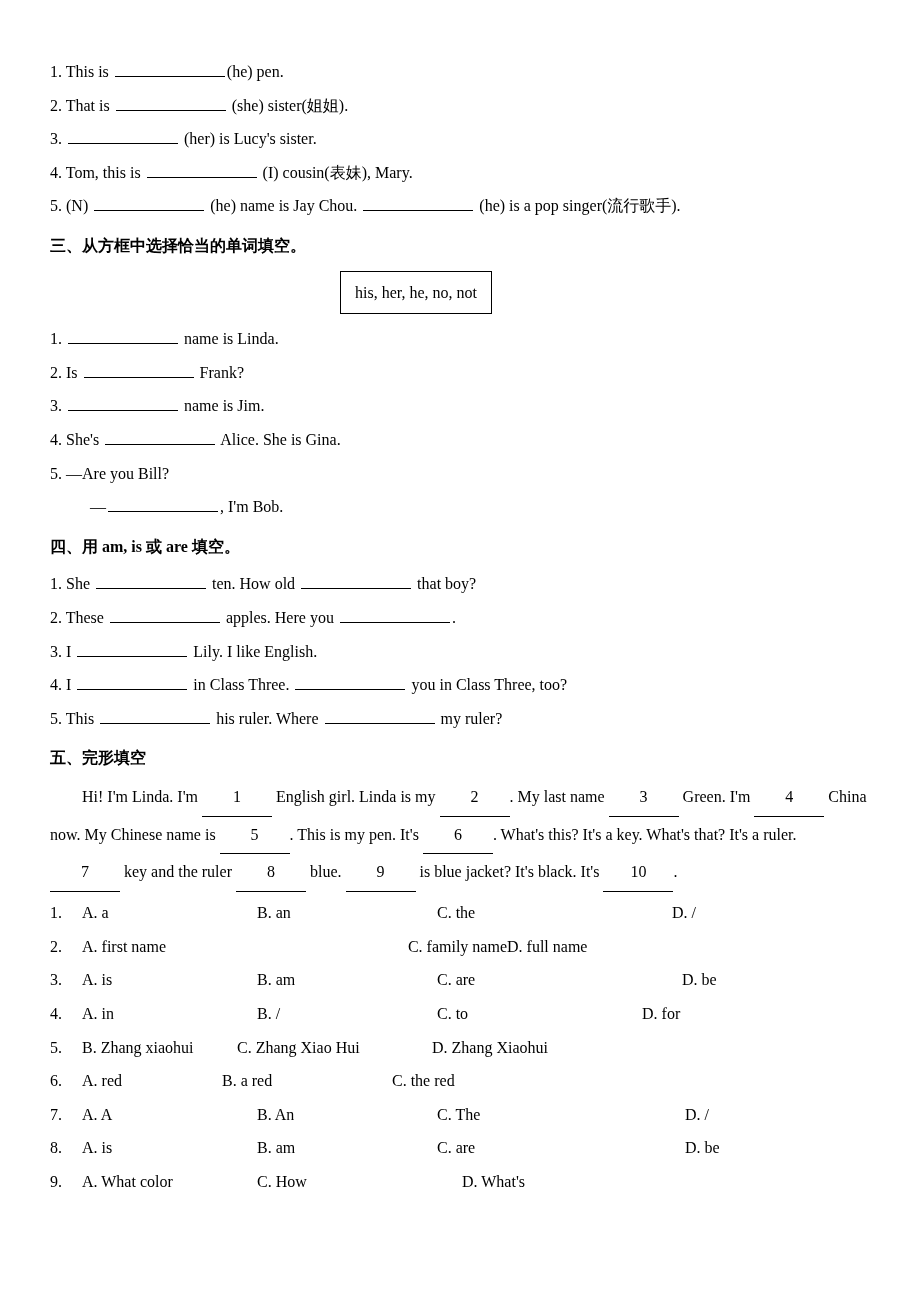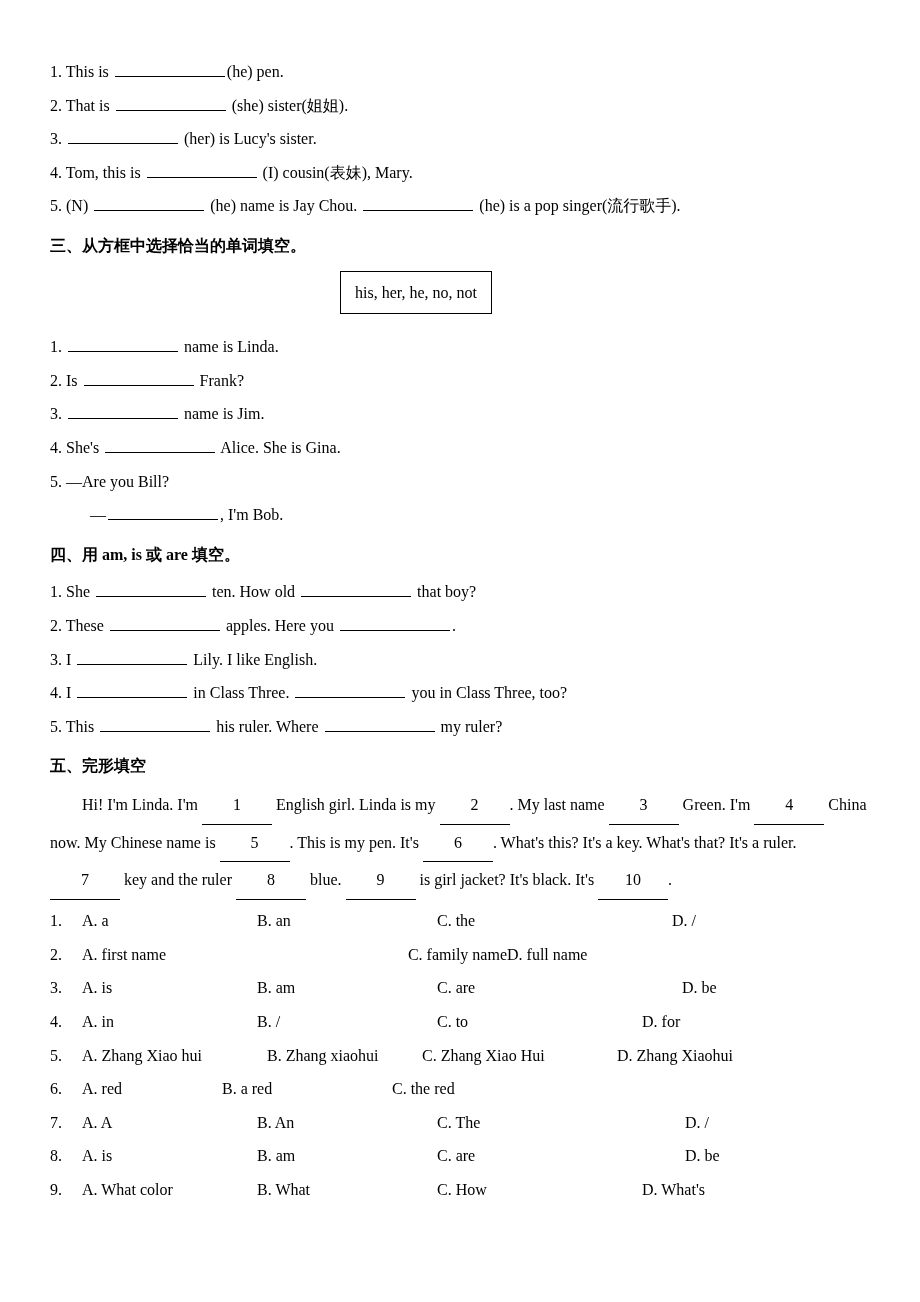--- a/index.html
+++ b/index.html
@@ -34,21 +34,21 @@
     .heading {
       font-weight: bold;
       margin: 6px 0 4px 0;
     }
     .box {
       border: 1px solid #000;
       display: inline-block;
       padding: 4px 14px;
       margin-left: 290px;
       margin-top: 4px;
-      margin-bottom: 16px;
+      margin-bottom: 8px;
       font-family: "SimSun", serif;
     }
     .passage {
       margin: 4px 0;
       line-height: 2.3;
       white-space: normal;
     }
     .mc-row {
       display: flex;
       margin: 0;
@@ -136,21 +136,21 @@
 <p class="line">
   <span>5.</span>
   <span>This </span><span class="blank"></span><span> his ruler. Where </span><span class="blank"></span><span> my ruler?</span>
 </p>
 
 
 <p class="heading">五、完形填空</p>
 <div class="passage">
   <span style="display:inline-block;width:2em;"></span><span>Hi! I'm Linda. I'm </span><span class="blank-num">1</span><span> English girl. Linda is my </span><span class="blank-num">2</span><span>. My last name </span><span class="blank-num">3</span><span> Green.</span>
   <span>I'm </span><span class="blank-num">4</span><span> China now. My Chinese name is </span><span class="blank-num">5</span><span>. This is my pen. It's </span><span class="blank-num">6</span><span>. What's this?</span>
-  <span>It's a key. What's that? It's a ruler. </span><span class="blank-num">7</span><span> key and the ruler </span><span class="blank-num">8</span><span> blue. </span><span class="blank-num">9</span><span> is girl</span>
+  <span>It's a key. What's that? It's a ruler. </span><span class="blank-num">7</span><span> key and the ruler </span><span class="blank-num">8</span><span> blue. </span><span class="blank-num">9</span><span> is blue</span>
   <span>jacket? It's black. It's </span><span class="blank-num">10</span><span>.</span>
 </div>
 
 <div id="choices-container">
     <p class="mc-row">
       <span class="mc-num">1.</span>
       <span class="mc-a" style="width: 175px;">A. a</span>
       <span class="mc-b" style="width: 180px;">B. an</span>
       <span class="mc-c" style="width: 235px;">C. the</span>
       <span class="mc-d" style="width: 150px;">D. /</span>
@@ -170,21 +170,20 @@
     </p>
     <p class="mc-row">
       <span class="mc-num">4.</span>
       <span class="mc-a" style="width: 175px;">A. in</span>
       <span class="mc-b" style="width: 180px;">B. /</span>
       <span class="mc-c" style="width: 205px;">C. to</span>
       <span class="mc-d" style="width: 150px;">D. for</span>
     </p>
     <p class="mc-row">
       <span class="mc-num">5.</span>
-      <span class="mc-a" style="width: 185px;">A. Zhang Xiao hui</span>
       <span class="mc-b" style="width: 155px;">B. Zhang xiaohui</span>
       <span class="mc-c" style="width: 195px;">C. Zhang Xiao Hui</span>
       <span class="mc-d" style="width: 160px;">D. Zhang Xiaohui</span>
     </p>
     <p class="mc-row">
       <span class="mc-num">6.</span>
       <span class="mc-a" style="width: 140px;">A. red</span>
       <span class="mc-b" style="width: 170px;">B. a red</span>
       <span class="mc-c" style="width: 250px;">C. the red</span>
     </p>
@@ -198,20 +197,19 @@
     <p class="mc-row">
       <span class="mc-num">8.</span>
       <span class="mc-a" style="width: 175px;">A. is</span>
       <span class="mc-b" style="width: 180px;">B. am</span>
       <span class="mc-c" style="width: 248px;">C. are</span>
       <span class="mc-d" style="width: 150px;">D. be</span>
     </p>
     <p class="mc-row">
       <span class="mc-num">9.</span>
       <span class="mc-a" style="width: 175px;">A. What color</span>
-      <span class="mc-b" style="width: 180px;">B. What</span>
       <span class="mc-c" style="width: 205px;">C. How</span>
       <span class="mc-d" style="width: 150px;">D. What's</span>
     </p>
   </div>
 
 
 
 
 </body></html>

